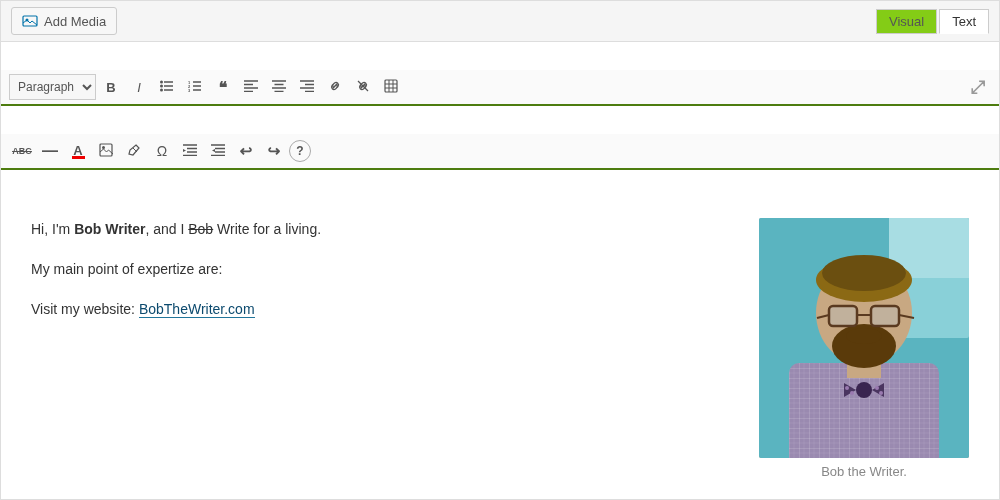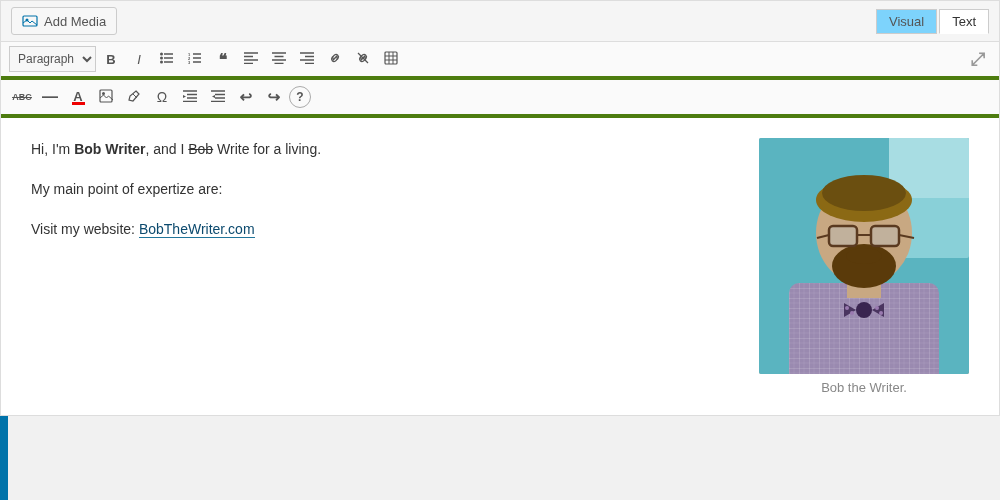--- a/index.html
+++ b/index.html
@@ -4,26 +4,27 @@
   <style>
     * { box-sizing: border-box; margin: 0; padding: 0; }
     body {
       background: #f1f1f1;
       font-family: Arial, sans-serif;
       font-size: 14px;
     }
 
     .editor-wrapper {
       width: 1000px;
-      height: 416px;
+      height: 500px;
       background: #fff;
       border: 1px solid #ddd;
       position: relative;
       display: flex;
       flex-direction: column;
+      gap: 28px;
     }
 
     
     .top-bar {
       display: flex;
       align-items: center;
       justify-content: space-between;
       padding: 6px 10px;
       background: #f5f5f5;
       border-bottom: 1px solid #ddd;
@@ -50,38 +51,38 @@
 
     .view-tabs {
       display: flex;
       gap: 2px;
     }
 
     .view-tab {
       padding: 4px 12px;
       font-size: 13px;
       border: 1px solid #ccc;
-      background: #7dd3fc;
+      background: #84cc16;
       cursor: pointer;
       color: #555;
     }
 
     .view-tab.active {
       background: #fff;
       border-bottom-color: #fff;
       color: #333;
     }
 
     
     .toolbar-row1, .toolbar-row2 {
       display: flex;
       align-items: center;
       gap: 2px;
       padding: 4px 8px;
-      border-bottom: 4px solid #4d7c0f;
+      border-bottom: 2px solid #4d7c0f;
       background: #fafafa;
       flex-wrap: nowrap;
     }
 
     .toolbar-btn {
       display: flex;
       align-items: center;
       justify-content: center;
       width: 26px;
       height: 26px;

